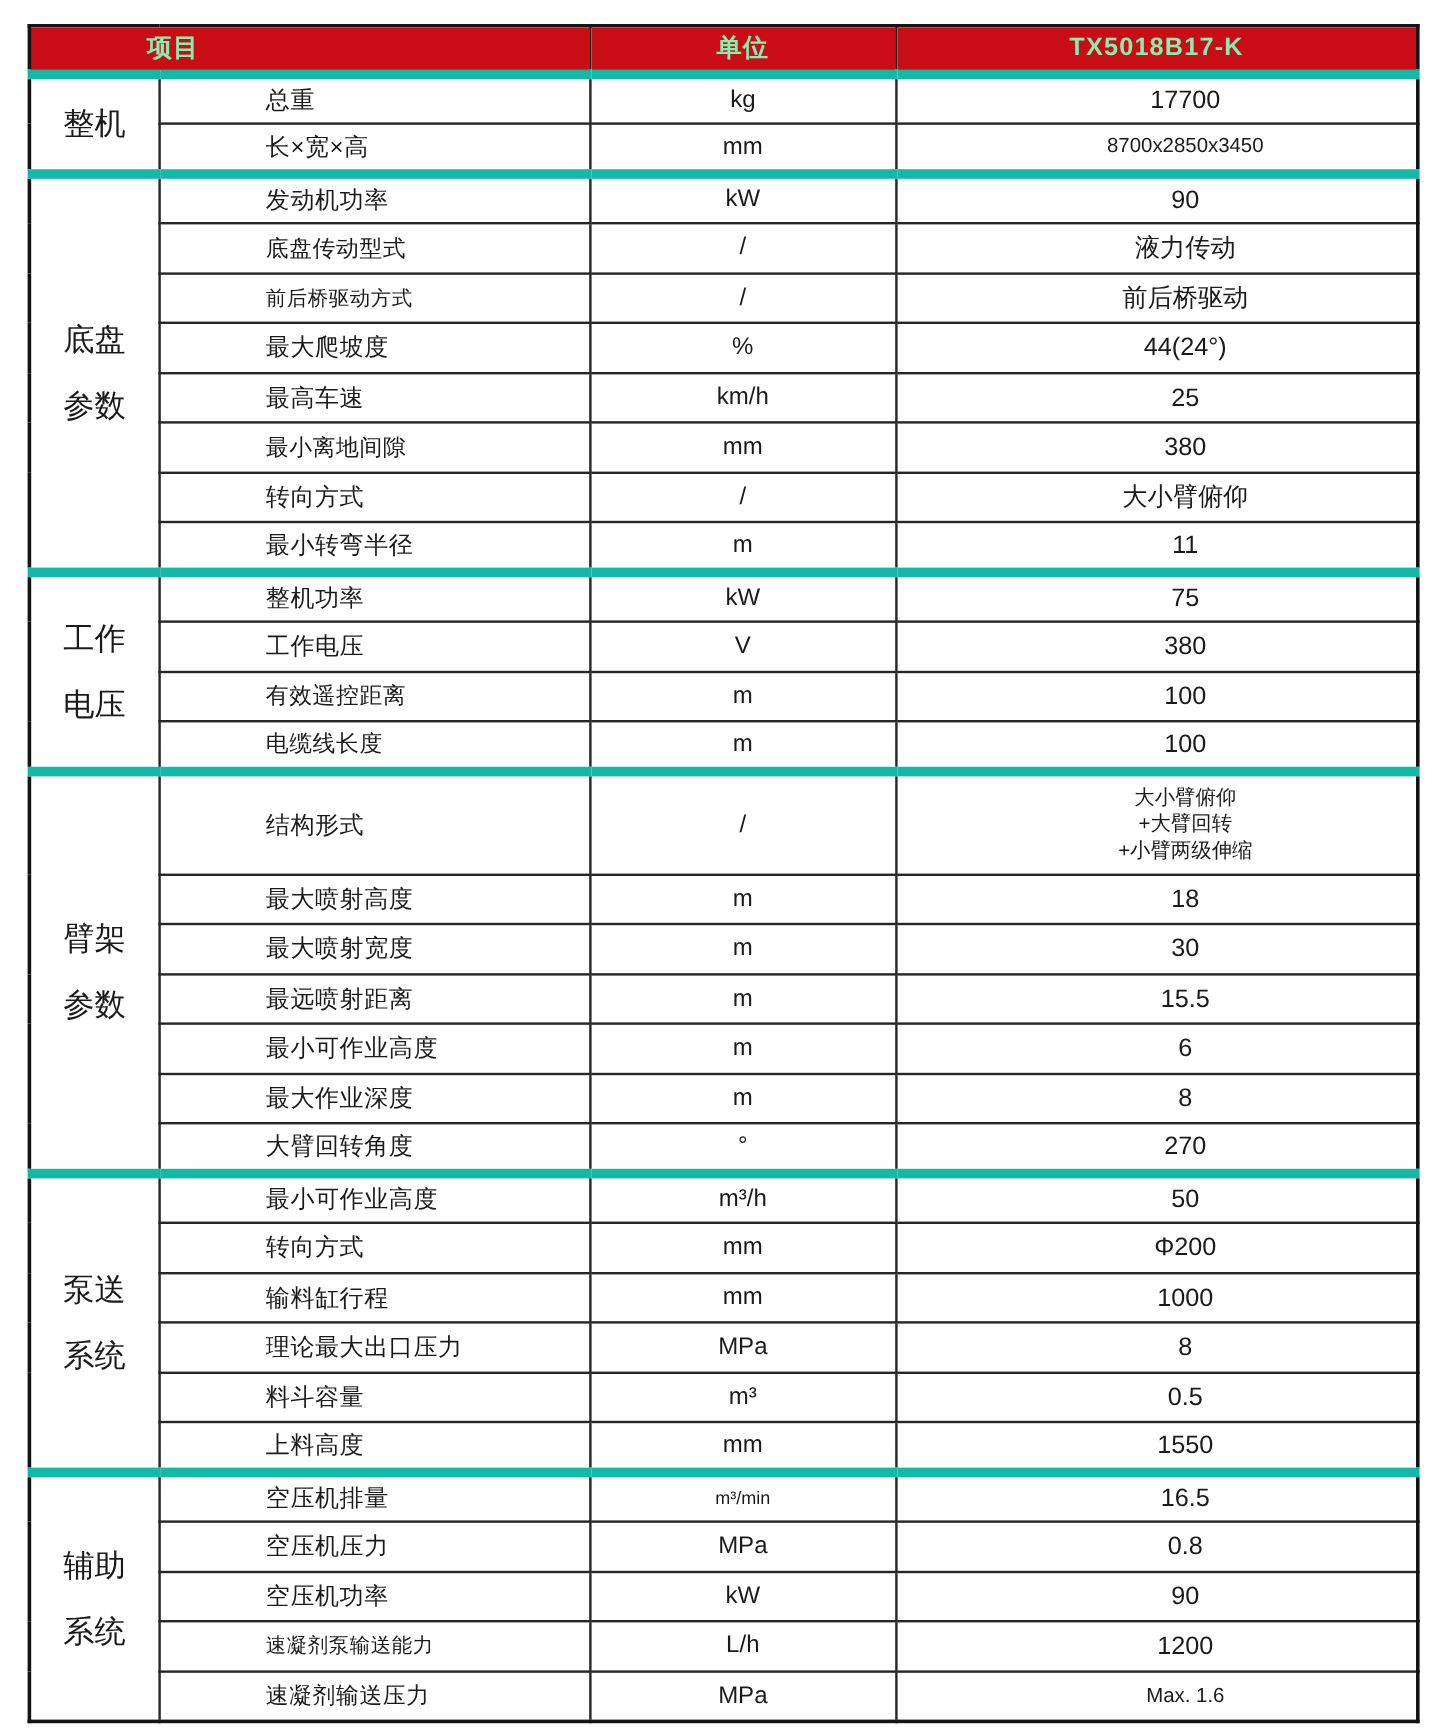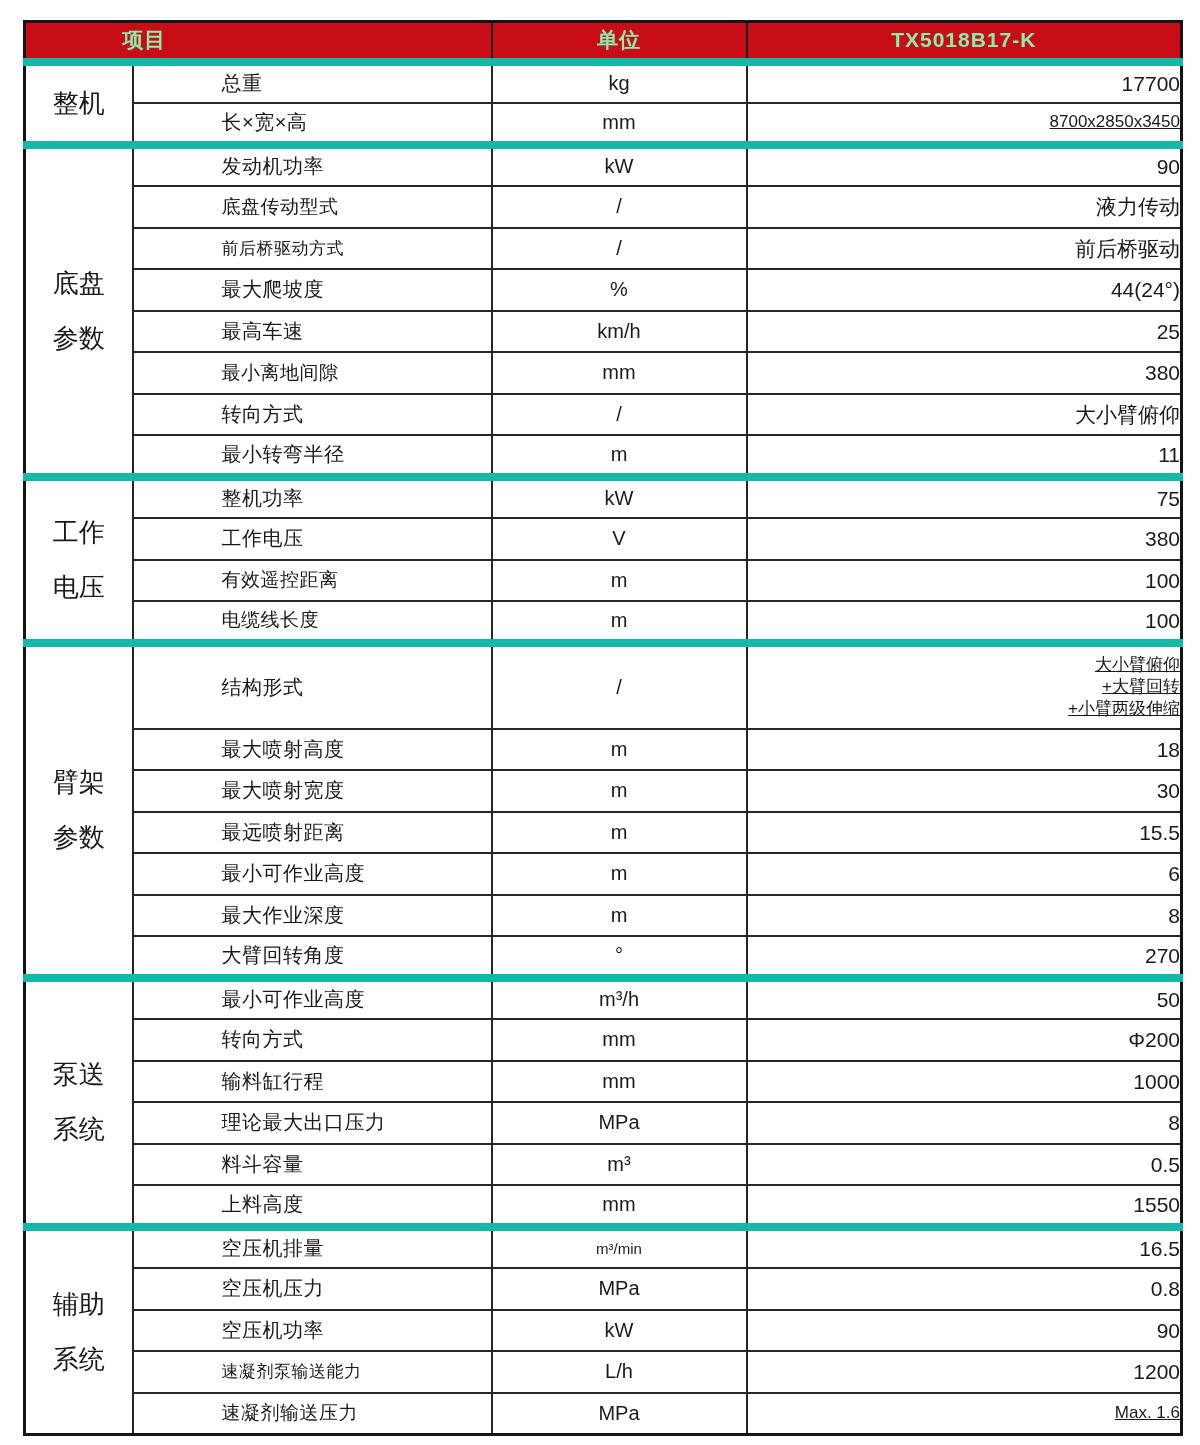--- a/index.html
+++ b/index.html
@@ -41,22 +41,22 @@
   tbody tr.tall{height:86px;}
   
   tr.sec td{border-top:8px solid #14b8a6;}
   .gcell{text-align:center;font-size:26px;}
   .gl{display:inline-block;width:2.15em;line-height:2.1;text-align:center;}
   .lbl{text-align:left;padding-left:88px;font-size:20px;letter-spacing:0.5px;}
   .lbl.md{font-size:19px;}
   .lbl.sm{font-size:17px;margin-left:27px;}
   .unit{text-align:center;font-size:20px;}
   .unit.usm{font-size:15px;}
-  .val{text-align:right;font-size:21px;white-space:pre-line;line-height:1.3;padding-left:48px;}
-  .val.vsm{font-size:17px;text-decoration:underline;}
+  .val{text-align:center;font-size:21px;white-space:pre-line;line-height:1.3;padding-left:48px;}
+  .val.vsm{font-size:17px;}
 </style>
 </head>
 <body>
 
 <div class="wrap">
 <table class="spec">
   <colgroup>
     <col class="c-group">
         <col class="c-item">
         <col class="c-unit">

